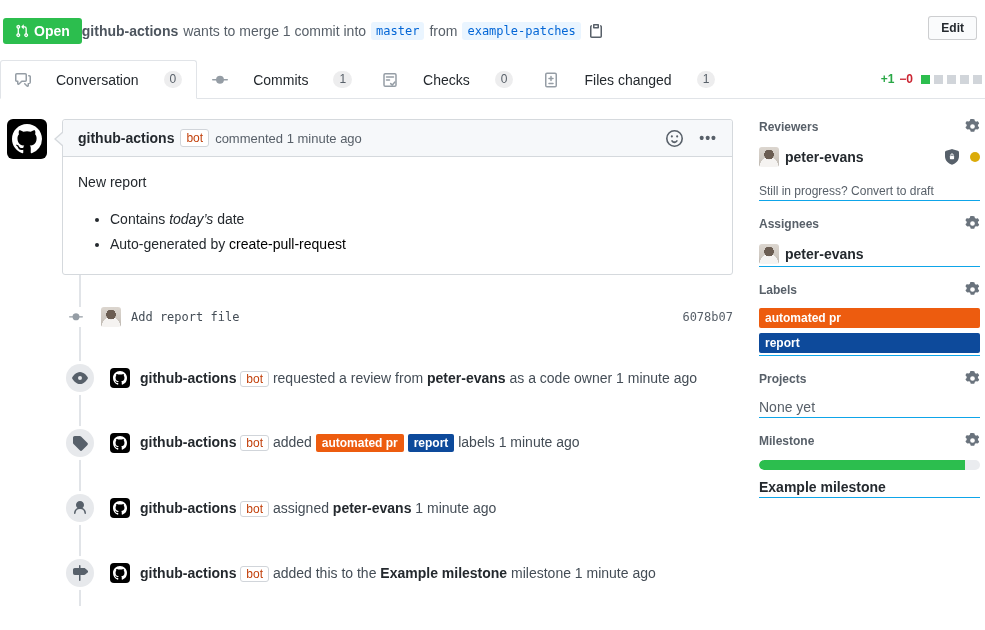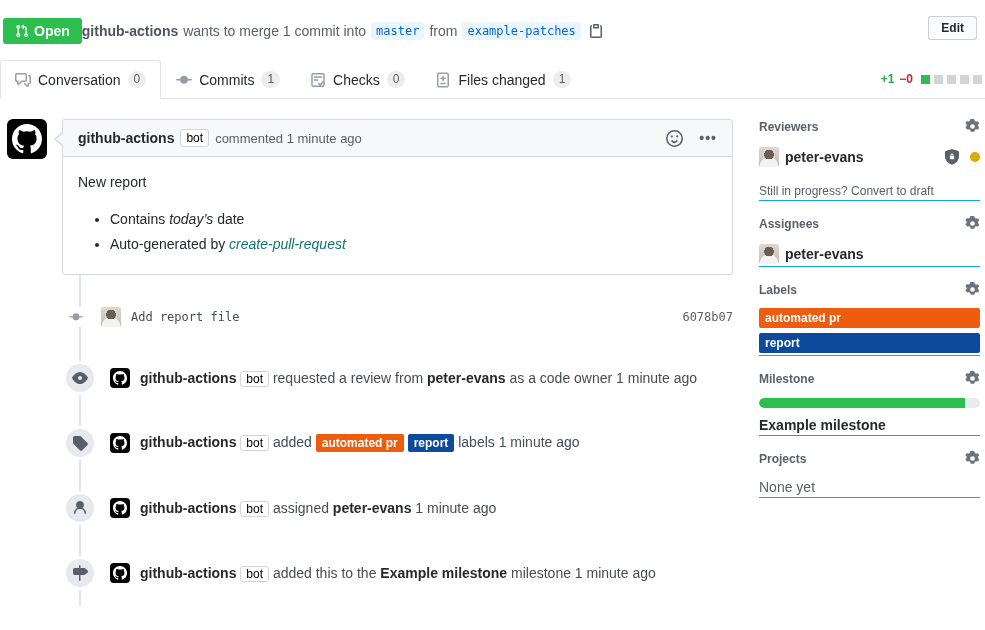--- a/index.html
+++ b/index.html
@@ -18,21 +18,21 @@
     font-weight:600; font-size:14px; padding:5px 12px; border-radius:3px; }
   .merge-line { color:#586069; font-size:14px; display:flex; align-items:center; gap:5px; }
   .merge-line .author { font-weight:700; color:#4d555e; }
   .branch-ref { font-family:"DejaVu Sans Mono","Liberation Mono",monospace; font-size:12px;
     color:#0366d6; background:#eaf5ff; padding:2px 5px; border-radius:3px; }
   .copy-icon-btn { display:inline-flex; margin-left:2px; cursor:pointer; }
 
   
   .tabs-bar { margin-top:16px; border-bottom:1px solid #e1e4e8; display:flex; align-items:flex-end;
     padding-left:0; position:relative; }
-  .tab { display:inline-flex; align-items:center; gap:7px; padding:10px 14px; font-size:14px;
+  .tab { display:inline-flex; align-items:center; gap:25px; padding:10px 14px; font-size:14px;
     color:#24292e; cursor:pointer; border:1px solid transparent; margin-bottom:-1px; }
   .tab.active { background:#fff; border-color:#e1e4e8; border-bottom-color:#fff; border-radius:3px 3px 0 0; }
   .tab svg { flex:none; }
   .count-pill { background:rgba(27,31,35,.08); color:#586069; font-size:12px; line-height:17px;
     padding:0 6px; border-radius:20px; }
   .diffstat { position:absolute; right:3px; top:50%; transform:translateY(-50%);
     display:flex; align-items:center; gap:3px; font-size:12px; font-weight:700; }
   .adds { color:#28a745; } .dels { color:#cb2431; margin-left:2px; margin-right:4px; }
   .blk { width:9px; height:9px; display:inline-block; margin-left:1px; background:#d1d5da; }
   .blk.g { background:#2cbe4e; }
@@ -49,28 +49,28 @@
   .big-avatar { position:absolute; left:-55px; top:0; width:40px; height:40px; background:#000;
     border-radius:6px; display:flex; align-items:center; justify-content:center; cursor:pointer; }
   .comment-box { background:#fff; border:1px solid #d5d9dd; border-radius:3px; position:relative; }
   .comment-box::before { content:""; position:absolute; top:11px; left:-9px;
     border-style:solid; border-width:8px 9px 8px 0; border-color:transparent #d5d9dd transparent transparent; }
   .comment-box::after { content:""; position:absolute; top:12px; left:-7.5px;
     border-style:solid; border-width:7px 8px 7px 0; border-color:transparent #f6f8fa transparent transparent; }
   .comment-header { background:#f6f8fa; border-bottom:1px solid #d5d9dd; border-radius:3px 3px 0 0;
     padding:9px 15px; display:flex; align-items:center; gap:6px; font-size:13px; color:#586069; }
   .comment-header .author { font-weight:700; color:#24292e; font-size:14px; }
-  .bot-pill { font-size:12px; color:#000000; border:1px solid #d1d5da; border-radius:3px;
+  .bot-pill { font-size:12px; color:#c2410c; border:1px solid #d1d5da; border-radius:3px;
     padding:0 5px; line-height:16px; background:#fff; }
   .header-actions { margin-left:auto; display:flex; align-items:center; gap:16px; }
   .kebab { color:#586069; font-weight:700; letter-spacing:1px; cursor:pointer; font-size:14px; }
   .comment-body { padding:15px; font-size:14px; line-height:1.5; }
   .comment-body ul { margin-top:16px; padding-left:32px; }
   .comment-body li { margin-bottom:4px; }
-  .comment-body a, .md-link { color:#0f766e; text-decoration:none; cursor:pointer;font-style:italic; }
+  .comment-body a, .md-link { color:#000000; text-decoration:none; cursor:pointer; }
 
   
   .commit-row { margin-top:32px; display:flex; align-items:center; padding-left:64px;
     position:relative; z-index:1; font-size:12px; }
   .commit-icon { background:#fff; padding:3px 0; display:flex; color:#959da5; }
   .mini-avatar { width:20px; height:20px; border-radius:3px; margin-left:16px; flex:none; cursor:pointer;
     background:
       radial-gradient(circle at 50% 38%, #6b5d52 0 30%, transparent 31%),
       radial-gradient(circle at 50% 95%, #f5f3f1 0 42%, transparent 43%),
       linear-gradient(180deg,#dcd6cf 0%,#cfc9c2 60%,#b8b2ab 100%); }
@@ -372,39 +372,39 @@
               <use href="#gear-path"></use>
             </svg>
           </span>
       </div>
       <span class="sb-label-chip" style="background-color: rgb(237, 92, 15);">automated pr</span>
       <span class="sb-label-chip" style="background-color: rgb(13, 74, 155);">report</span>
     </div>
 
     <div class="sb-section">
       <div class="sb-head">
+        <span class="sb-title">Projects</span>
+        <span class="gear-btn">
+            <svg width="15" height="15" viewBox="0 0 16 16" fill="currentColor">
+              <use href="#gear-path"></use>
+            </svg>
+          </span>
+      </div>
+      <div class="sb-empty">None yet</div>
+    </div>
+
+    <div class="sb-section">
+      <div class="sb-head">
         <span class="sb-title">Milestone</span>
         <span class="gear-btn">
             <svg width="15" height="15" viewBox="0 0 16 16" fill="currentColor">
               <use href="#gear-path"></use>
             </svg>
           </span>
       </div>
       <div class="progress-track">
         <div class="progress-fill" style="width: 93%;"></div>
       </div>
       <div class="milestone-name">Example milestone</div>
     </div>
 
-    <div class="sb-section">
-      <div class="sb-head">
-        <span class="sb-title">Projects</span>
-        <span class="gear-btn">
-            <svg width="15" height="15" viewBox="0 0 16 16" fill="currentColor">
-              <use href="#gear-path"></use>
-            </svg>
-          </span>
-      </div>
-      <div class="sb-empty">None yet</div>
-    </div>
-
   </aside>
 </div>
 
 </body></html>

